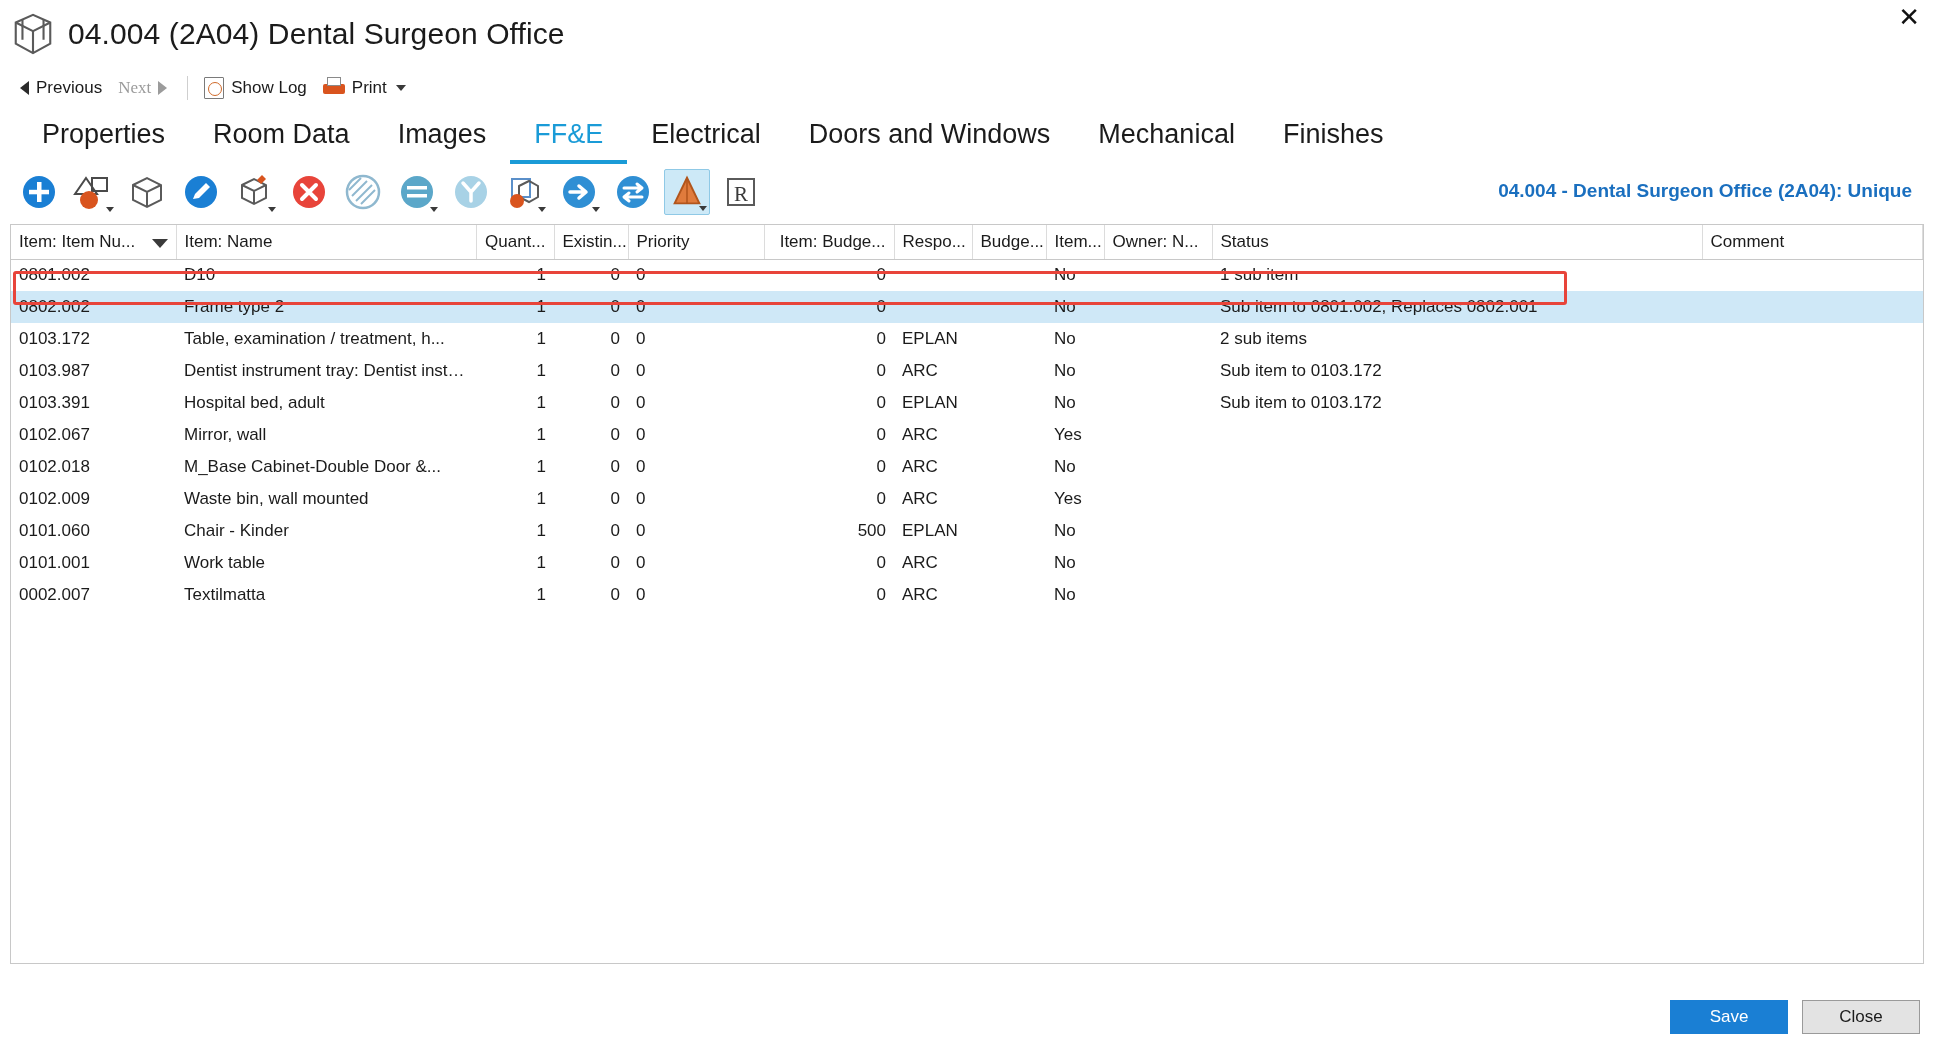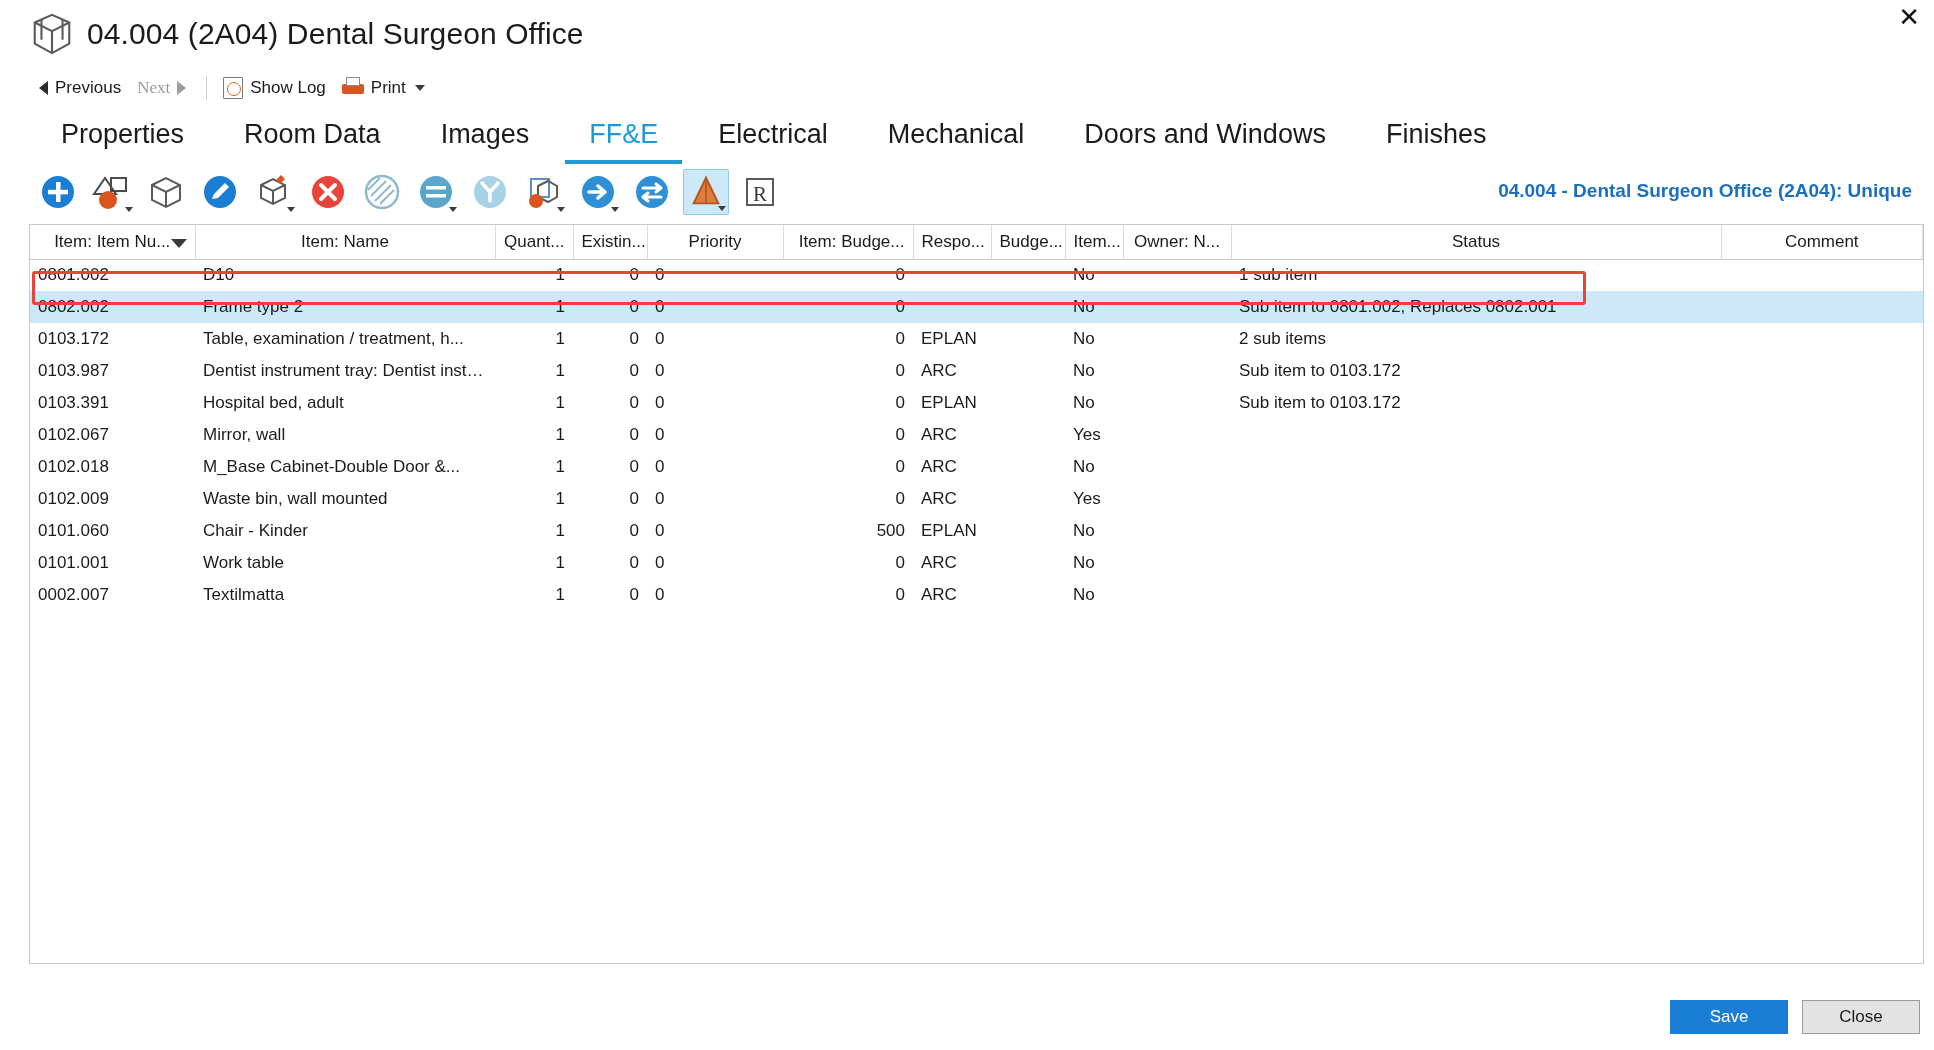--- a/index.html
+++ b/index.html
@@ -7,21 +7,20 @@
     margin: 0; padding: 0;
     width: 1934px; height: 1050px;
     background: #ffffff;
     font-family: "Liberation Sans", sans-serif;
     overflow: hidden;
   }
   .app {
     position: relative;
     width: 1934px; height: 1050px;
     background: #ffffff;
-    padding-left: 19px;
   }
 
   
   .titlebar {
     position: relative;
     height: 68px;
     display: flex;
     align-items: center;
     padding-left: 10px;
   }
@@ -109,21 +108,21 @@
     border-right: 5px solid transparent;
     border-top: 6px solid #3a3a3a;
     margin-left: 2px;
   }
 
   
   .tabs {
     display: flex;
     align-items: flex-end;
     padding: 6px 0 0 18px;
-    gap: 12px;
+    gap: 0;
     height: 56px;
   }
   .tab {
     font-size: 27px;
     color: #1b1b1b;
     padding: 2px 24px 10px 24px;
     cursor: pointer;
     border-bottom: 4px solid transparent;
     white-space: nowrap;
   }
@@ -185,21 +184,21 @@
     border-collapse: collapse;
     font-size: 17px;
     table-layout: fixed;
   }
   table.grid thead th {
     background: #ffffff;
     border-bottom: 1px solid #c8c8c8;
     border-right: 1px solid #dcdcdc;
     font-weight: normal;
     color: #1b1b1b;
-    text-align: center;
+    text-align: left;
     padding: 6px 8px;
     height: 34px;
     white-space: nowrap;
     overflow: hidden;
     position: relative;
   }
   table.grid thead th.num { text-align: right; }
   .sort-arrow {
     position: absolute;
     right: 8px; top: 14px;
@@ -297,22 +296,22 @@
       <span class="caret-down"></span>
     </div>
   </div>
 
   <div class="tabs">
     <div class="tab">Properties</div>
     <div class="tab">Room Data</div>
     <div class="tab">Images</div>
     <div class="tab active">FF&amp;E</div>
     <div class="tab">Electrical</div>
+    <div class="tab">Doors and Windows</div>
     <div class="tab">Mechanical</div>
-    <div class="tab">Doors and Windows</div>
     <div class="tab">Finishes</div>
   </div>
 
   <div class="toolbar">
 
     <div class="tbtn">
       <svg width="40" height="40" viewBox="0 0 40 40">
         <circle cx="20" cy="20" r="16" fill="#1a7fd4"></circle>
         <rect x="18" y="10" width="4.5" height="20" fill="#fff"></rect>
         <rect x="10" y="17.8" width="20" height="4.5" fill="#fff"></rect>

